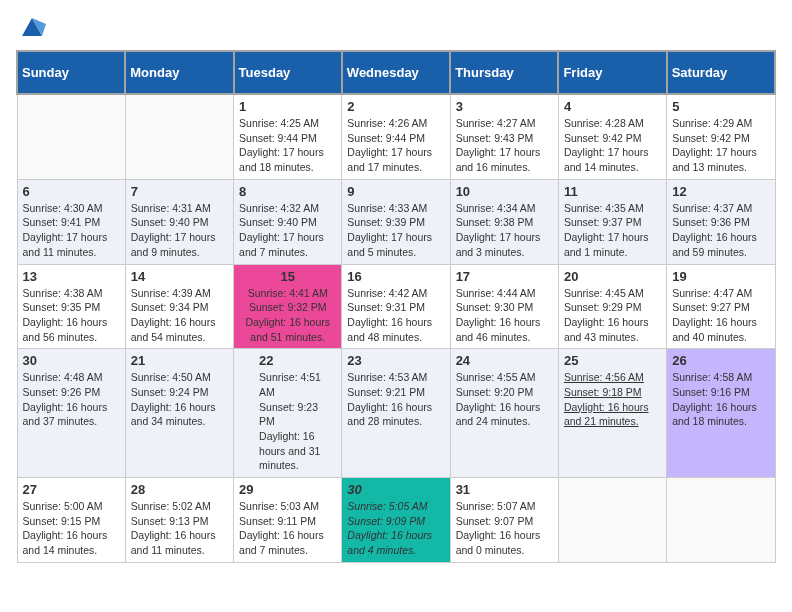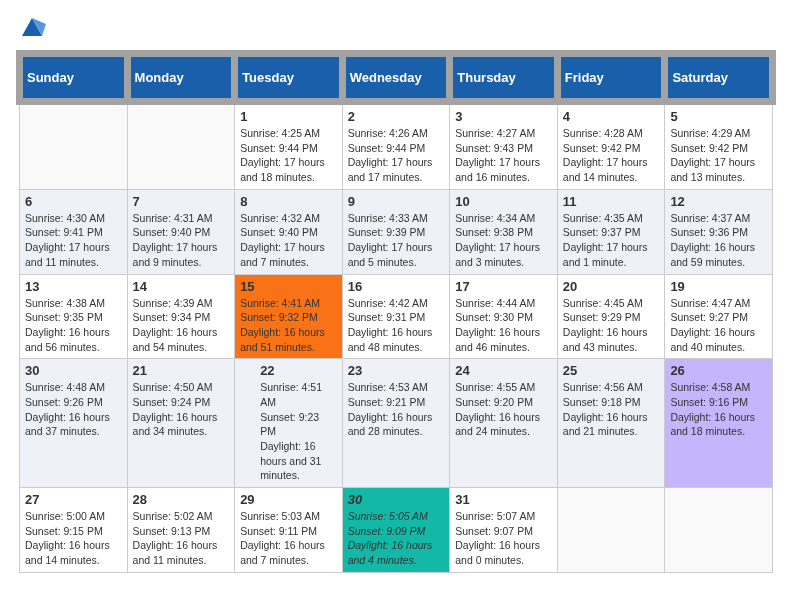--- a/index.html
+++ b/index.html
@@ -51,21 +51,21 @@
       border-collapse: collapse;
       border: 1px solid #ccc;
     }
     .calendar th {
       background-color: #1a5faa;
       color: #fff;
       font-size: 13px;
       font-weight: bold;
       padding: 13px 4px;
       text-align: left;
-      border: 7px solid #a3a3a3;
+      border: 2px solid #a3a3a3;
     }
     .calendar td {
       width: calc(100% / 7);
       vertical-align: top;
       padding: 4px 5px;
       border: 1px solid #ccc;
       font-size: 11px;
       color: #333;
       min-height: 80px;
       background: #fff;
@@ -209,21 +209,21 @@
           <div class="day-info" style="white-space: pre-line;">Sunrise: 4:38 AM
 Sunset: 9:35 PM
 Daylight: 16 hours and 56 minutes.</div>
         </td>
         <td style="background-color: rgb(255, 255, 255);">
           <span class="day-num">14</span>
           <div class="day-info" style="white-space: pre-line;">Sunrise: 4:39 AM
 Sunset: 9:34 PM
 Daylight: 16 hours and 54 minutes.</div>
         </td>
-        <td style="background-color: #f97316;">
+        <td style="background-color: #ec4899; text-align: center;">
           <span class="day-num">15</span>
           <div class="day-info" style="white-space: pre-line;">Sunrise: 4:41 AM
 Sunset: 9:32 PM
 Daylight: 16 hours and 51 minutes.</div>
         </td>
         <td style="background-color: rgb(255, 255, 255);">
           <span class="day-num">16</span>
           <div class="day-info" style="white-space: pre-line;">Sunrise: 4:42 AM
 Sunset: 9:31 PM
 Daylight: 16 hours and 48 minutes.</div>
@@ -273,21 +273,21 @@
 Daylight: 16 hours and 28 minutes.</div>
         </td>
         <td style="background-color: rgb(238, 242, 248);">
           <span class="day-num">24</span>
           <div class="day-info" style="white-space: pre-line;">Sunrise: 4:55 AM
 Sunset: 9:20 PM
 Daylight: 16 hours and 24 minutes.</div>
         </td>
         <td style="background-color: rgb(238, 242, 248);">
           <span class="day-num">25</span>
-          <div class="day-info" style="white-space: pre-line;">Sunrise: 4:56 AM
+          <div class="day-info" style="white-space: pre-line; text-decoration: underline;">Sunrise: 4:56 AM
 Sunset: 9:18 PM
 Daylight: 16 hours and 21 minutes.</div>
         </td>
         <td style="background-color: #c4b5fd;">
           <span class="day-num">26</span>
           <div class="day-info" style="white-space: pre-line;">Sunrise: 4:58 AM
 Sunset: 9:16 PM
 Daylight: 16 hours and 18 minutes.</div>
         </td>
       </tr>

